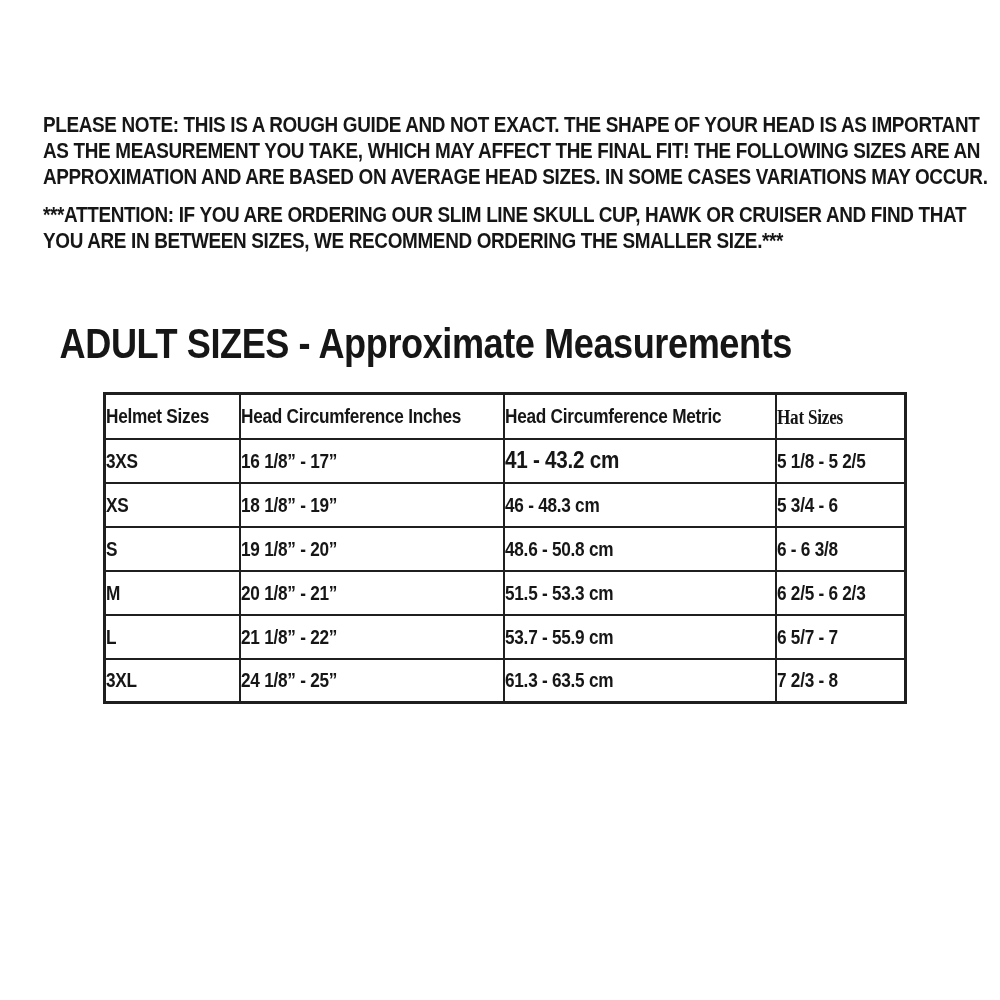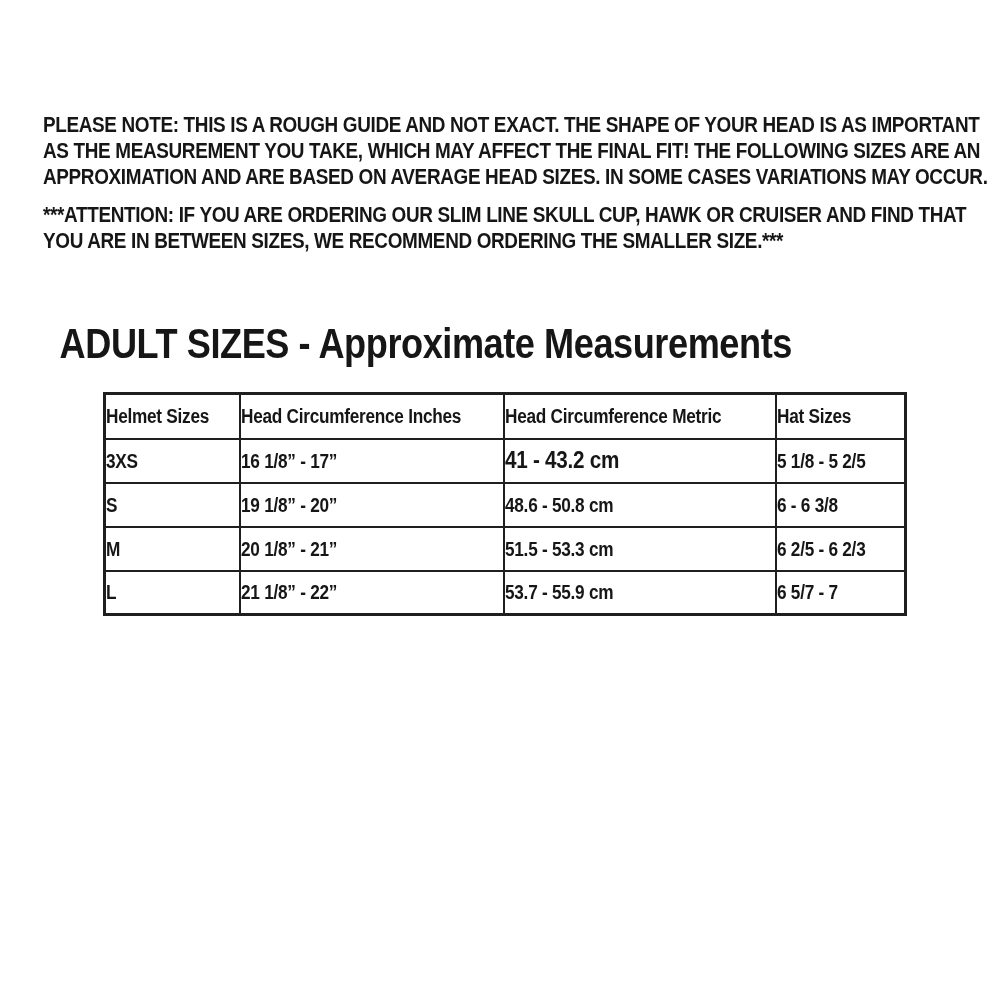--- a/index.html
+++ b/index.html
@@ -74,21 +74,21 @@
     letter-spacing: -0.3px;
     overflow: hidden;
   }
   .size-table { border: 3px solid #1f1f1f; }
   .size-table tr.header-row { height: 45px; }
   .size-table tr.data-row  { height: 44px; }
 
   .col1 { width: 133px; }
   .col2 { width: 262px; }
   .col3 { width: 270px; }
-  .col4 { width: 127px; }
+  .col4 { width: 127px; font-family: Liberation Serif, serif; }
 
   .size-table th .cond, .size-table td .cond { vertical-align: middle; }
   .pad1 { padding-left: 8px; }
   .pad2 { padding-left: 13px; }
   .pad3 { padding-left: 12px; }
   .pad4 { padding-left: 15px; }
 
   .metric-emph {
     font-size: 23.5px;
     transform: scaleX(0.88);
@@ -122,31 +122,43 @@
       <th class="col4 pad4"><span class="cond">Hat Sizes</span></th>
     </tr>
 
     <tr class="data-row">
       <td class="pad1"><span class="cond">3XS</span></td>
       <td class="pad2"><span class="cond">16 1/8” - 17”</span></td>
       <td class="pad3"><span class="cond metric-emph">41 - 43.2 cm</span></td>
       <td class="pad4"><span class="cond">5 1/8 - 5 2/5</span></td>
     </tr>
     <tr class="data-row">
+      <td class="pad1"><span class="cond">XS</span></td>
+      <td class="pad2"><span class="cond">18 1/8” - 19”</span></td>
+      <td class="pad3"><span class="cond">46 - 48.3 cm</span></td>
+      <td class="pad4"><span class="cond">5 3/4 - 6</span></td>
+    </tr>
+    <tr class="data-row">
       <td class="pad1"><span class="cond">S</span></td>
       <td class="pad2"><span class="cond">19 1/8” - 20”</span></td>
       <td class="pad3"><span class="cond">48.6 - 50.8 cm</span></td>
       <td class="pad4"><span class="cond">6 - 6 3/8</span></td>
     </tr>
     <tr class="data-row">
       <td class="pad1"><span class="cond">M</span></td>
       <td class="pad2"><span class="cond">20 1/8” - 21”</span></td>
       <td class="pad3"><span class="cond">51.5 - 53.3 cm</span></td>
       <td class="pad4"><span class="cond">6 2/5 - 6 2/3</span></td>
     </tr>
     <tr class="data-row">
       <td class="pad1"><span class="cond">L</span></td>
       <td class="pad2"><span class="cond">21 1/8” - 22”</span></td>
       <td class="pad3"><span class="cond">53.7 - 55.9 cm</span></td>
       <td class="pad4"><span class="cond">6 5/7 - 7</span></td>
     </tr>
+    <tr class="data-row">
+      <td class="pad1"><span class="cond">3XL</span></td>
+      <td class="pad2"><span class="cond">24 1/8” - 25”</span></td>
+      <td class="pad3"><span class="cond">61.3 - 63.5 cm</span></td>
+      <td class="pad4"><span class="cond">7 2/3 - 8</span></td>
+    </tr>
   </tbody>
 </table>
 
 </body></html>

